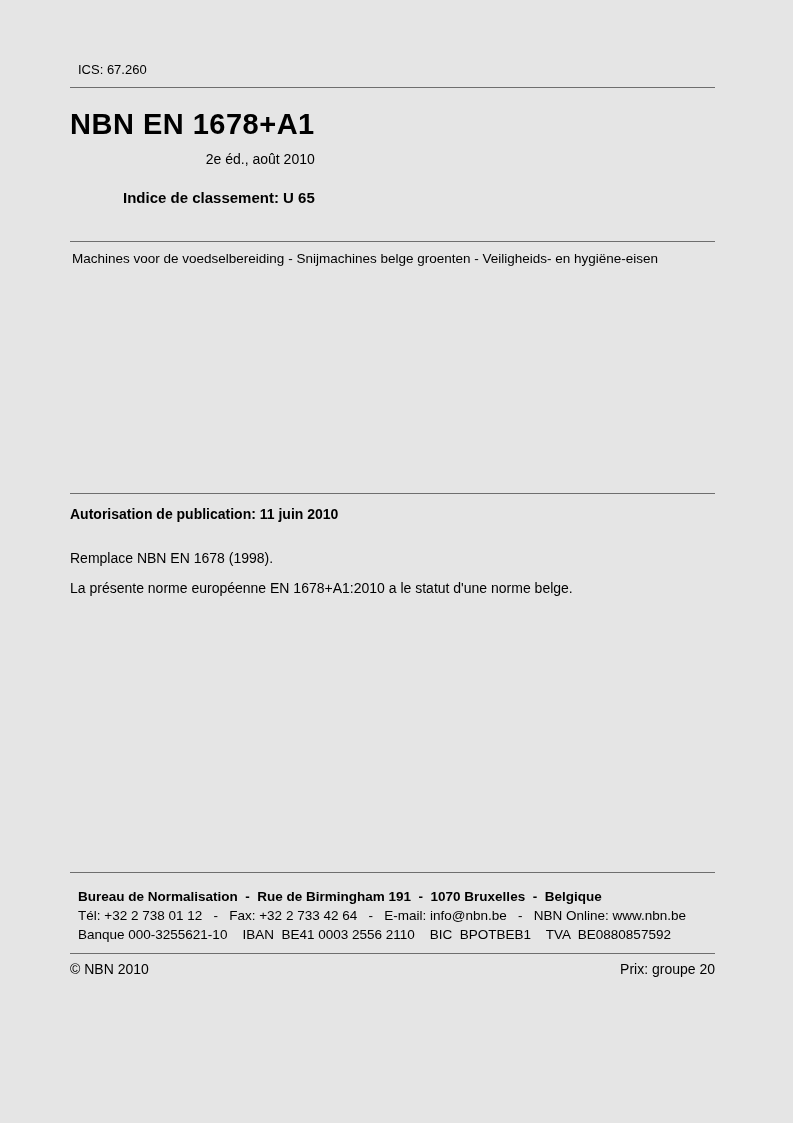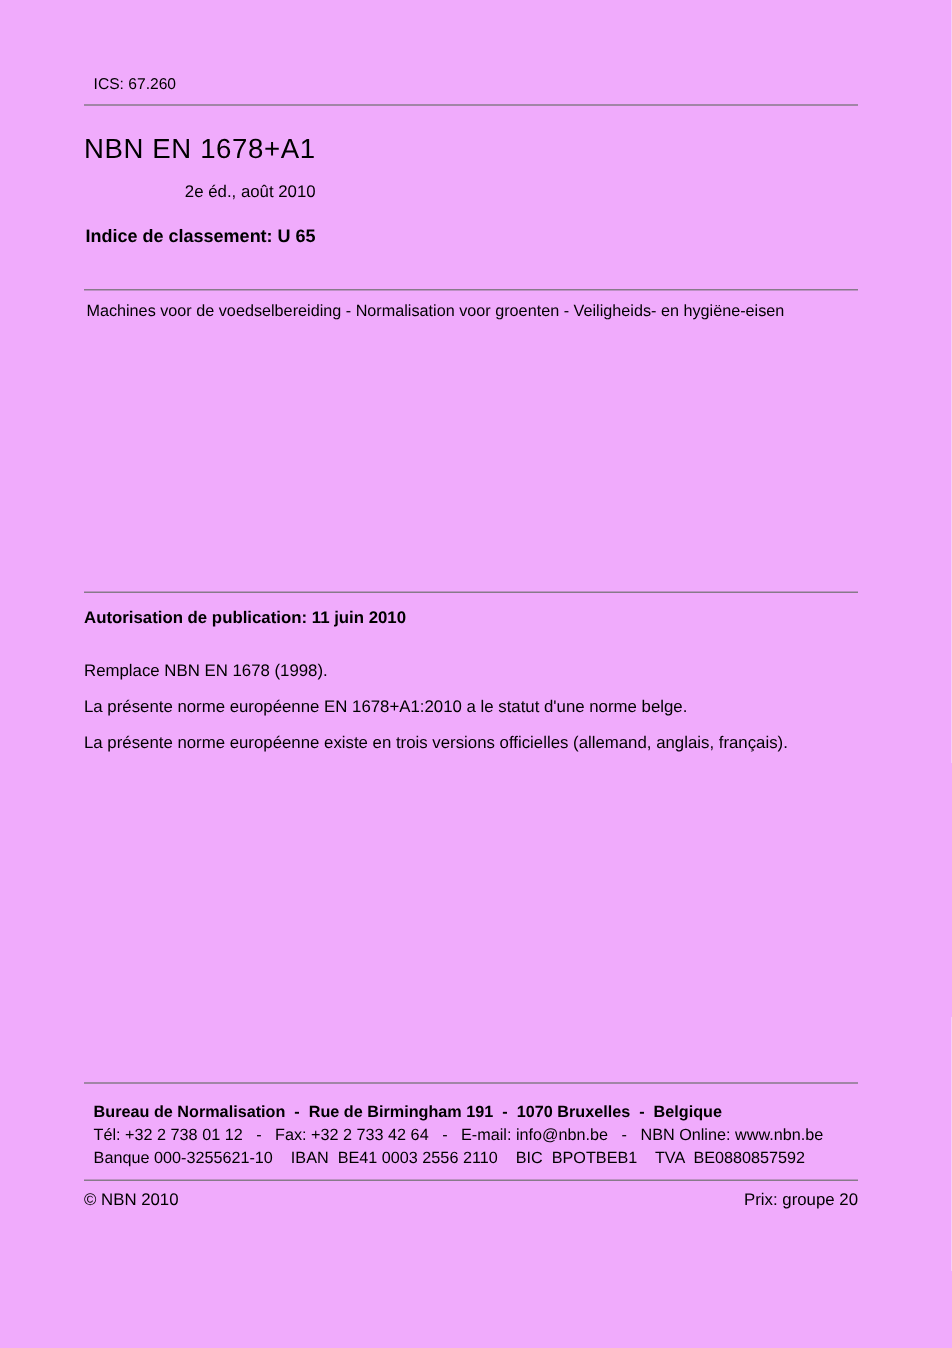--- a/index.html
+++ b/index.html
@@ -1,33 +1,33 @@
 <!DOCTYPE html>
 <html><head>
 <meta charset="utf-8">
 <style>
   * { margin: 0; padding: 0; box-sizing: border-box; }
   body { background: #ffffff; font-family: "Liberation Sans", sans-serif; color: #000; }
   .page {
     position: relative;
     width: 793px; height: 1123px;
-    background: #f0abfc;
+    background: #e5e5e5;
     padding: 0 78px 0 70px;
     overflow: hidden;
   }
   .rule { height: 1px; background: #6e6e6e; width: 100%; }
   .ics { margin-top: 62px; font-size: 13px; line-height: 16px; padding-left: 8px; }
   .rule-1 { margin-top: 9px; }
   .header-row { margin-top: 22px; display: flex; justify-content: space-between; align-items: flex-start; }
   .doc-type {
     font-size: 29px; font-weight: bold; font-style: italic;
     color: #58585b; line-height: 37px; padding-left: 6px;
   }
   .header-right { text-align: right; }
-  .std-ref { font-size: 23px; font-weight: normal; line-height: 28px; letter-spacing: 0.5px; }
+  .std-ref { font-size: 29px; font-weight: bold; line-height: 28px; letter-spacing: 0.5px; }
   .edition { font-size: 14px; margin-top: 13px; line-height: 17px; }
   .classification { font-size: 15px; font-weight: bold; margin-top: 21px; line-height: 18px; }
   .rule-2 { margin-top: 34px; }
   .doc-title { margin-top: 11px; font-size: 19px; font-weight: bold; line-height: 23px; padding-left: 2px; }
   .subtitle { font-size: 13.5px; line-height: 16px; padding-left: 2px; }
   .subtitle-nl { margin-top: 9px; }
   .subtitle-en { margin-top: 6px; }
   .rule-3 { margin-top: 226px; }
   .authorization { margin-top: 12px; font-size: 14px; font-weight: bold; line-height: 17px; }
   .para { font-size: 14px; line-height: 17px; }
@@ -58,28 +58,27 @@
   <div class="header-row">
     <div class="header-right">
       <div class="std-ref">NBN EN 1678+A1</div>
       <div class="edition">2e éd., août 2010</div>
       <div class="classification">Indice de classement: U 65</div>
     </div>
   </div>
 
   <div class="rule rule-2"></div>
 
-  <div class="subtitle subtitle-nl">Machines voor de voedselbereiding - Normalisation voor groenten - Veiligheids- en hygiëne-eisen</div>
+  <div class="subtitle subtitle-nl">Machines voor de voedselbereiding - Snijmachines belge groenten - Veiligheids- en hygiëne-eisen</div>
 
   <div class="rule rule-3"></div>
 
   <div class="authorization">Autorisation de publication: 11 juin 2010</div>
   <div class="para para-1">Remplace NBN EN 1678 (1998).</div>
   <div class="para para-2">La présente norme européenne EN 1678+A1:2010 a le statut d'une norme belge.</div>
-  <div class="para para-3">La présente norme européenne existe en trois versions officielles (allemand, anglais, français).</div>
 
   <div class="rule rule-4"></div>
 
   <div class="footer-row">
     <div class="footer-text">
       <div class="footer-line footer-line-0">Bureau de Normalisation  -  Rue de Birmingham 191  -  1070 Bruxelles  -  Belgique</div>
       <div class="footer-line">Tél: +32 2 738 01 12   -   Fax: +32 2 733 42 64   -   E-mail: info@nbn.be   -   NBN Online: www.nbn.be</div>
       <div class="footer-line">Banque 000-3255621-10    IBAN  BE41 0003 2556 2110    BIC  BPOTBEB1    TVA  BE0880857592</div>
     </div>
   </div>

